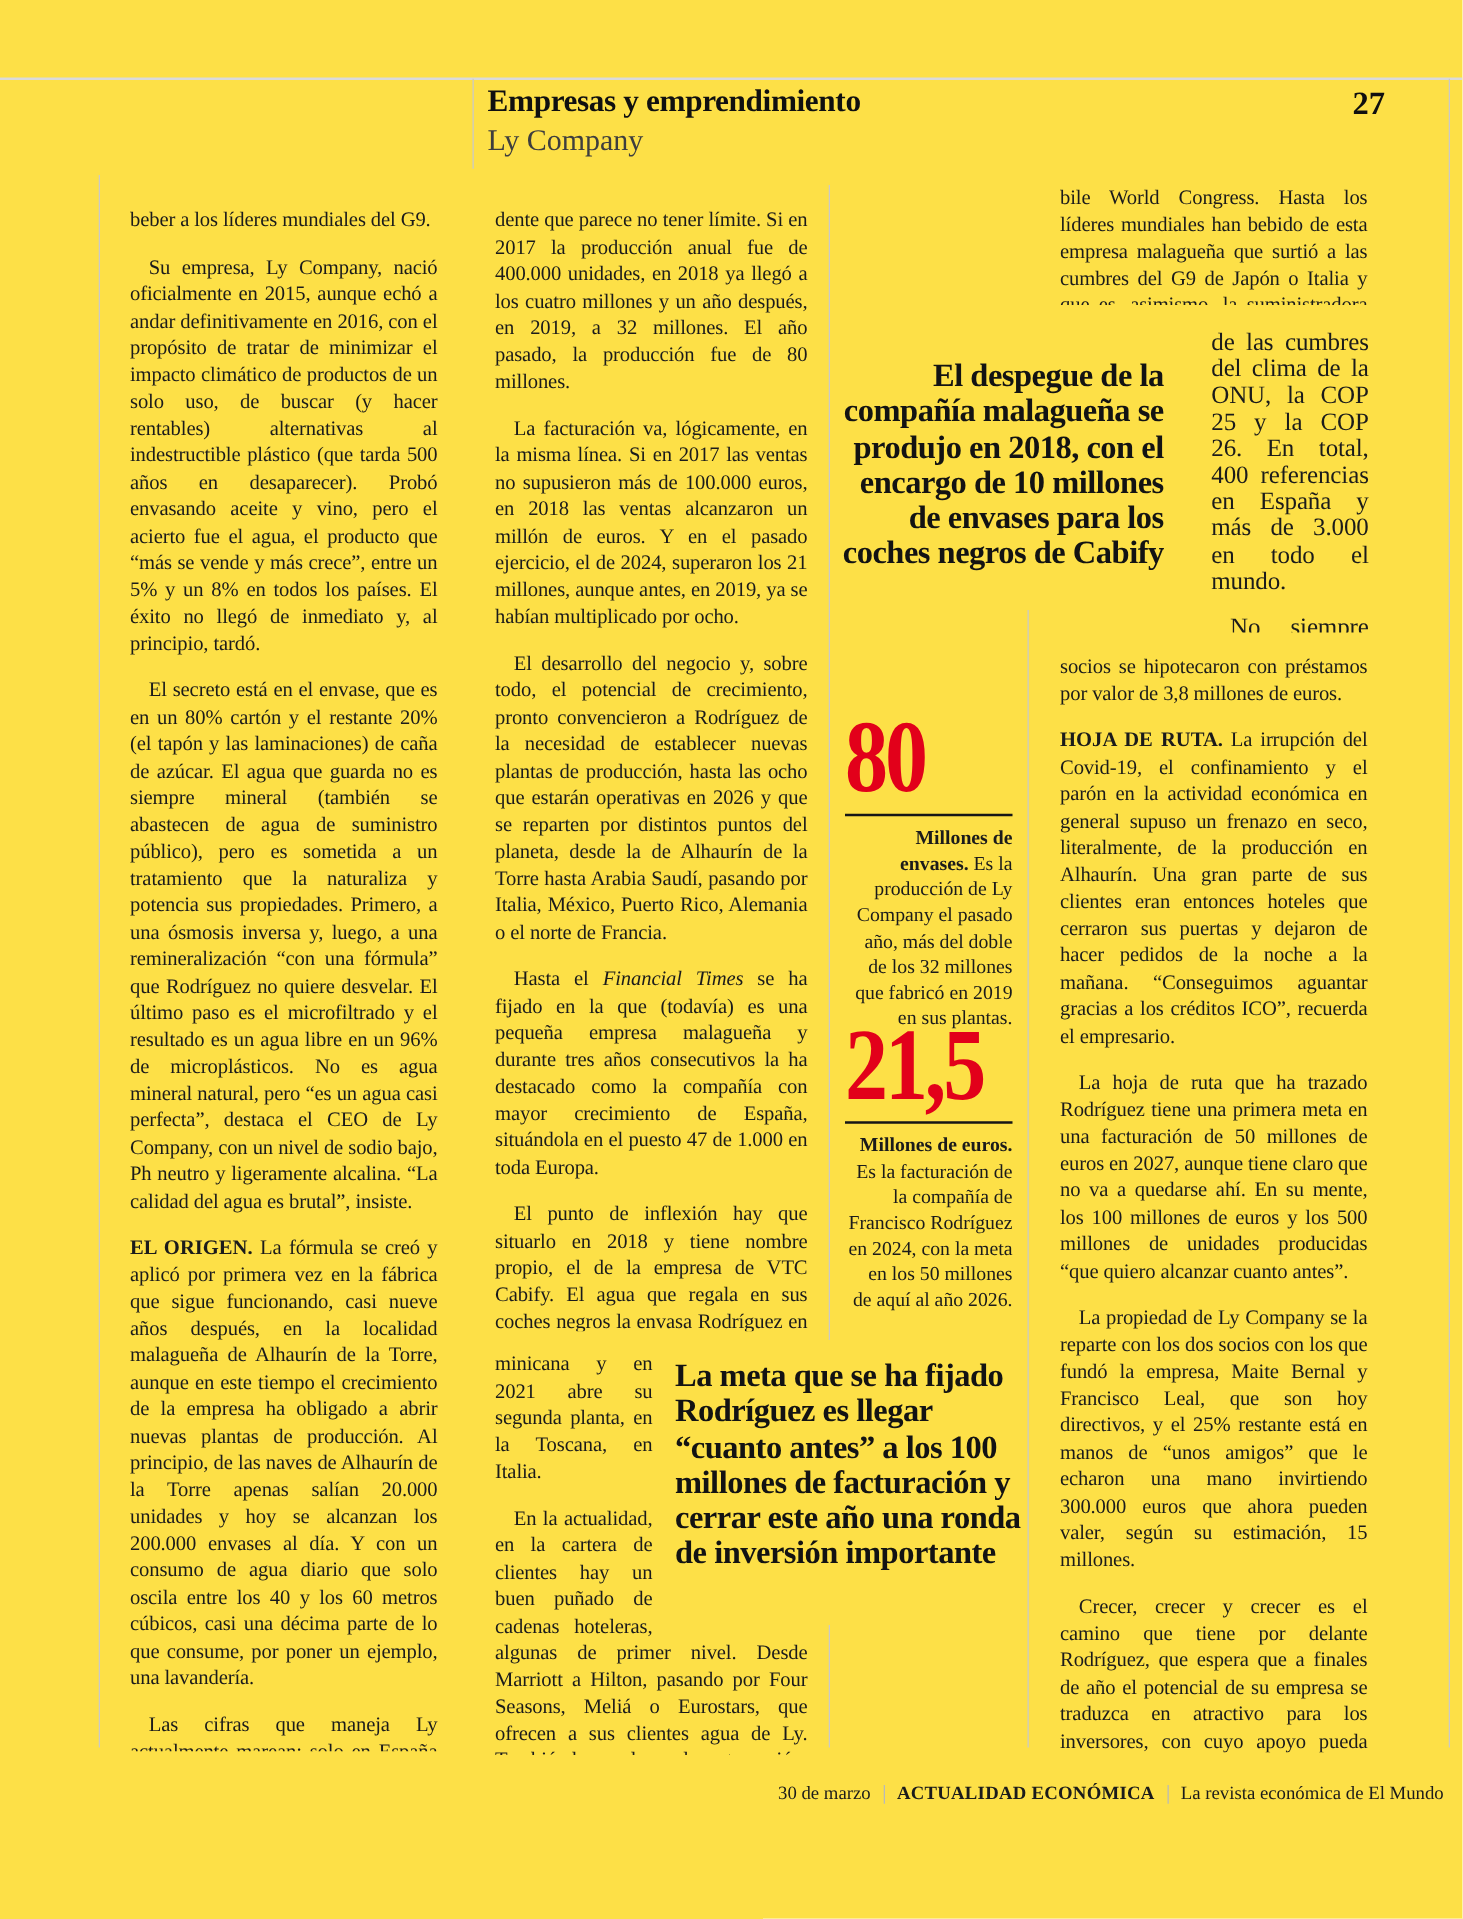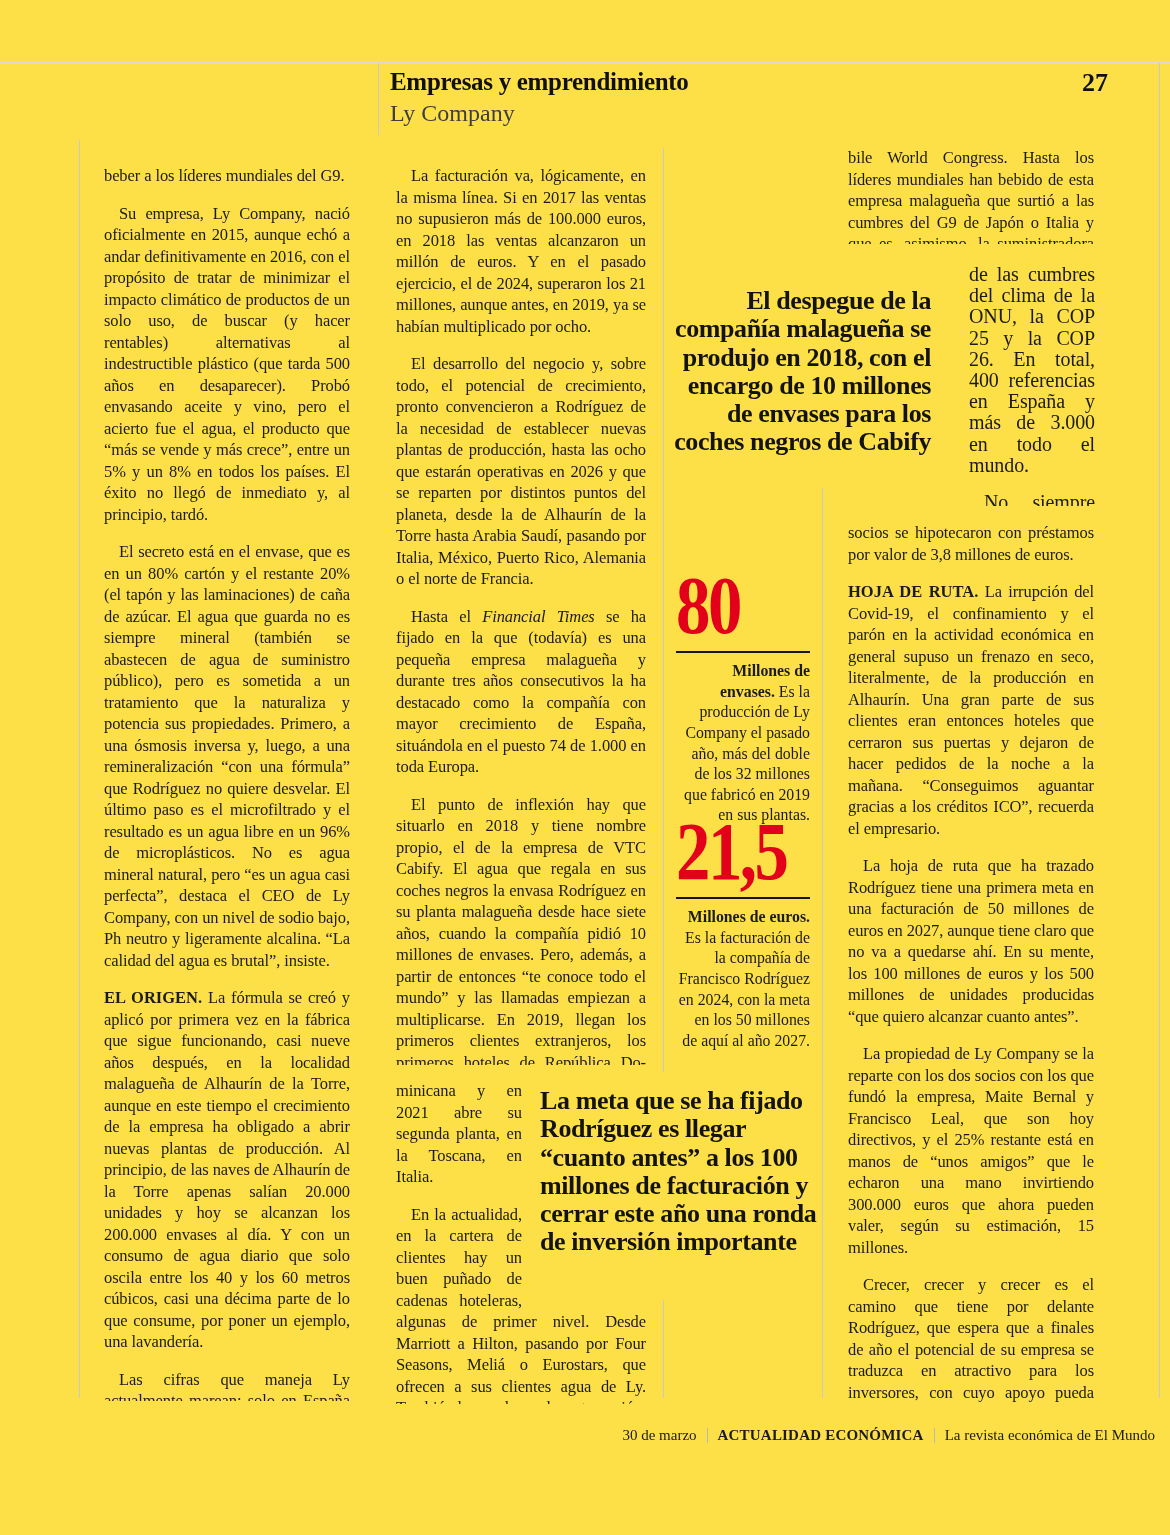--- a/index.html
+++ b/index.html
@@ -62,44 +62,45 @@
   <section class="col" style="left:88px; top:149px; width:278px; height:1252px;">
     <p class="bt">beber a los líderes mundiales del G9.</p>
     <p class="bt ind">Su empresa, Ly Company, nació oficialmente en 2015, aunque echó a andar definitivamente en 2016, con el propósito de tratar de minimizar el impacto climático de productos de un solo uso, de buscar (y hacer rentables) alternativas al indestructible plástico (que tarda 500 años en desaparecer). Probó envasando aceite y vino, pero el acierto fue el agua, el producto que “más se vende y más crece”, entre un 5% y un 8% en todos los países. El éxito no llegó de inmediato y, al principio, tardó.</p>
     <p class="bt ind">El secreto está en el envase, que es en un 80% cartón y el restante 20% (el tapón y las laminaciones) de caña de azúcar. El agua que guarda no es siempre mineral (también se abastecen de agua de suministro público), pero es sometida a un tratamiento que la naturaliza y potencia sus propiedades. Primero, a una ósmosis inversa y, luego, a una remineralización “con una fórmula” que Rodríguez no quiere desvelar. El último paso es el microfiltrado y el resultado es un agua libre en un 96% de microplásticos. No es agua mineral natural, pero “es un agua casi perfecta”, destaca el CEO de Ly Company, con un nivel de sodio bajo, Ph neutro y ligeramente alcalina. “La calidad del agua es brutal”, insiste.</p>
     <p class="bt sec"><b class="runin">EL ORIGEN.</b> <span>La fórmula se creó y aplicó por primera vez en la fábrica que sigue funcionando, casi nueve años después, en la localidad malagueña de Alhaurín de la Torre, aunque en este tiempo el crecimiento de la empresa ha obligado a abrir nuevas plantas de producción. Al principio, de las naves de Alhaurín de la Torre apenas salían 20.000 unidades y hoy se alcanzan los 200.000 envases al día. Y con un consumo de agua diario que solo oscila entre los 40 y los 60 metros cúbicos, casi una décima parte de lo que consume, por poner un ejemplo, una lavandería.</span></p>
     <p class="bt ind">Las cifras que maneja Ly actualmente marean: solo en España la producción mensual es de cuatro millones de unidades y, en conjunto, la producción alcanza ente ocho y nueve millones de unidades en temporada baja y hasta los 10 millones de envases en temporada alta.</p>
     <p class="bt ind jlast">La evolución es una curva ascen-</p>
   </section>
 
   <section class="col" style="left:380px; top:149px; width:282px; height:916px;">
+    <p class="bt">dente que parece no tener límite. Si en 2017 la producción anual fue de 400.000 unidades, en 2018 ya llegó a los cuatro millones y un año después, en 2019, a 32 millones. El año pasado, la producción fue de 80 millones.</p>
     <p class="bt ind">La facturación va, lógicamente, en la misma línea. Si en 2017 las ventas no supusieron más de 100.000 euros, en 2018 las ventas alcanzaron un millón de euros. Y en el pasado ejercicio, el de 2024, superaron los 21 millones, aunque antes, en 2019, ya se habían multiplicado por ocho.</p>
     <p class="bt ind">El desarrollo del negocio y, sobre todo, el potencial de crecimiento, pronto convencieron a Rodríguez de la necesidad de establecer nuevas plantas de producción, hasta las ocho que estarán operativas en 2026 y que se reparten por distintos puntos del planeta, desde la de Alhaurín de la Torre hasta Arabia Saudí, pasando por Italia, México, Puerto Rico, Alemania o el norte de Francia.</p>
-    <p class="bt ind"><span>Hasta el </span><i>Financial Times</i><span> se ha fijado en la que (todavía) es una pequeña empresa malagueña y durante tres años consecutivos la ha destacado como la compañía con mayor crecimiento de España, situándola en el puesto 74 de 1.000 en toda Europa.</span></p>
+    <p class="bt ind"><span>Hasta el </span><i>Financial Times</i><span> se ha fijado en la que (todavía) es una pequeña empresa malagueña y durante tres años consecutivos la ha destacado como la compañía con mayor crecimiento de España, situándola en el puesto 47 de 1.000 en toda Europa.</span></p>
     <p class="bt ind jlast">El punto de inflexión hay que situarlo en 2018 y tiene nombre propio, el de la empresa de VTC Cabify. El agua que regala en sus coches negros la envasa Rodríguez en su planta malagueña desde hace siete años, cuando la compañía pidió 10 millones de envases. Pero, además, a partir de entonces “te conoce todo el mundo” y las llamadas empiezan a multiplicarse. En 2019, llegan los primeros clientes extranjeros, los primeros hoteles de República Do-</p>
   </section>
 
   <section class="col" style="left:380px; top:1064px; width:282px; height:340px;">
     <div class="pq2-spacer"></div>
     <p class="bt">minicana y en 2021 abre su segunda planta, en la Toscana, en Italia.</p>
     <p class="bt ind jlast">En la actualidad, en la cartera de clientes hay un buen puñado de cadenas hoteleras, algunas de primer nivel. Desde Marriott a Hilton, pasando por Four Seasons, Meliá o Eurostars, que ofrecen a sus clientes agua de Ly. También hay cadenas de restauración, como Starbucks, líneas aéreas y eventos tan destacados como la Fórmula 1 o el Mo-</p>
   </section>
 
   <div class="pq pq-right" style="left:659px; top:287px; width:272px;">El despegue de la compañía malagueña se produjo en 2018, con el encargo de 10 millones de envases para los coches negros de Cabify</div>
 
   <div class="stat" style="left:676px; top:572px;">
     <div class="stat-num">80</div>
     <div class="stat-rule"></div>
     <p class="stat-cap"><b>Millones de envases.</b> <span>Es la producción de Ly Company el pasado año, más del doble de los 32 millones que fabricó en 2019 en sus plantas.</span></p>
   </div>
 
   <div class="stat" style="left:676px; top:818px;">
     <div class="stat-num">21,5</div>
     <div class="stat-rule"></div>
-    <p class="stat-cap"><b>Millones de euros.</b> <span>Es la facturación de la compañía de Francisco Rodríguez en 2024, con la meta en los 50 millones de aquí al año 2027.</span></p>
+    <p class="stat-cap"><b>Millones de euros.</b> <span>Es la facturación de la compañía de Francisco Rodríguez en 2024, con la meta en los 50 millones de aquí al año 2026.</span></p>
   </div>
 
   <div class="pq pq-left" style="left:540px; top:1087px; width:280px;">La meta que se ha fijado Rodríguez es llegar “cuanto antes” a los 100 millones de facturación y cerrar este año una ronda de inversión importante</div>
 
   <section class="col" style="left:832px; top:131px; width:278px; height:113px;">
     <p class="bt jlast">bile World Congress. Hasta los líderes mundiales han bebido de esta empresa malagueña que surtió a las cumbres del G9 de Japón o Italia y que es, asimismo, la suministradora oficial</p>
   </section>
 
   <section class="col narrow" style="left:953px; top:248px; width:158px; height:258px;">
     <p class="bt">de las cumbres del clima de la ONU, la COP 25 y la COP 26. En total, 400 referencias en España y más de 3.000 en todo el mundo.</p>

